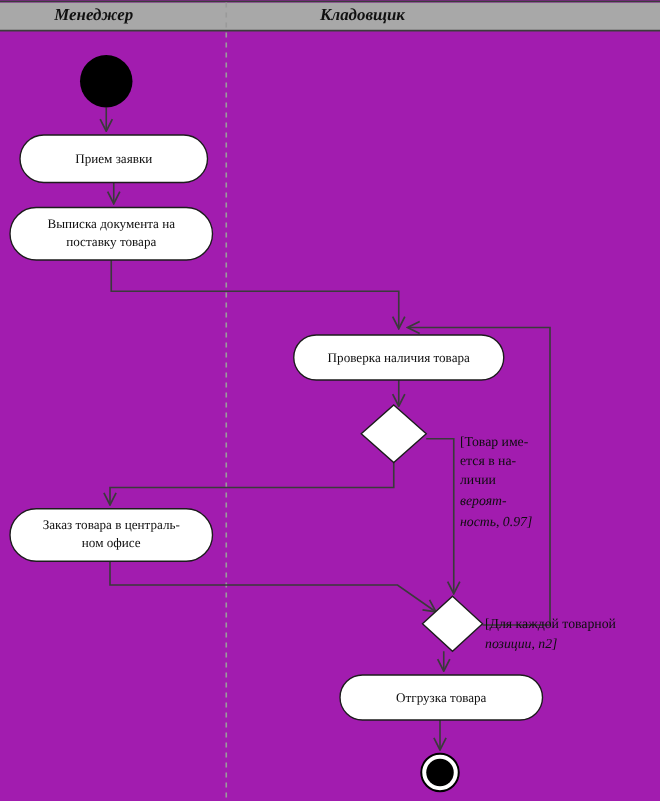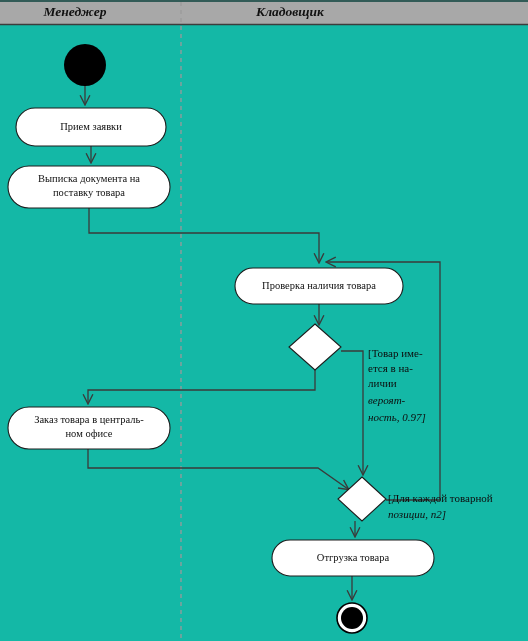--- a/index.html
+++ b/index.html
@@ -10,21 +10,21 @@
   body {
     width: 528px;
     height: 641px;
     font-family: "Liberation Serif", "DejaVu Serif", serif;
     overflow: hidden;
   }
   #diagram-root {
     position: relative;
     width: 528px;
     height: 641px;
-    background: #14b8a6;
+    background: #a21caf;
   }
   svg.canvas {
     position: absolute;
     left: 0;
     top: 0;
     width: 528px;
     height: 641px;
   }
   .lane-header-bg {
     fill: #a8a8a8;

